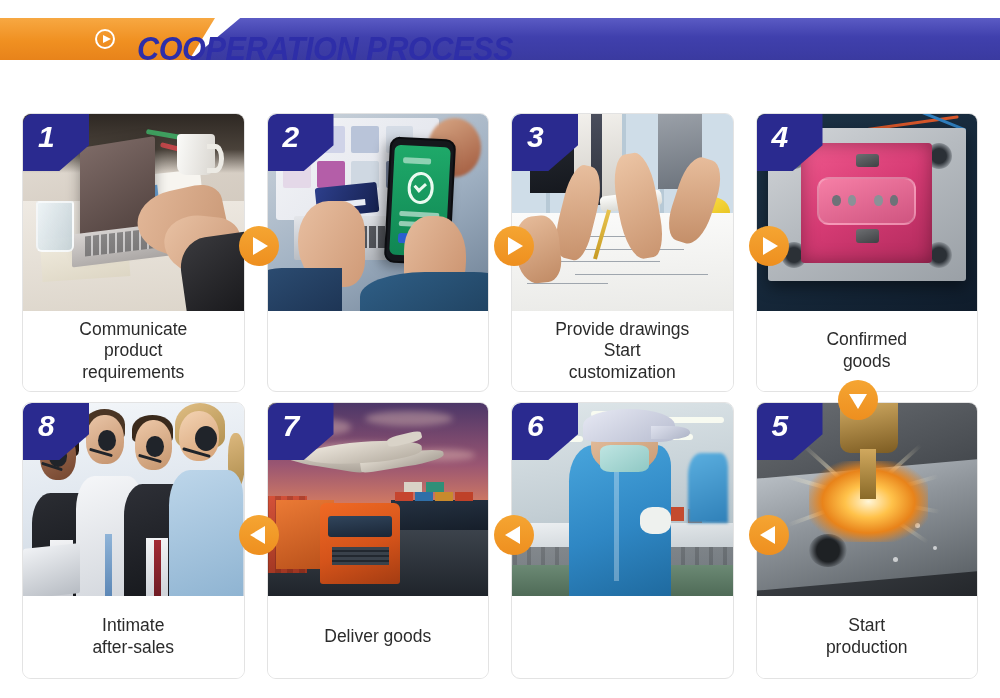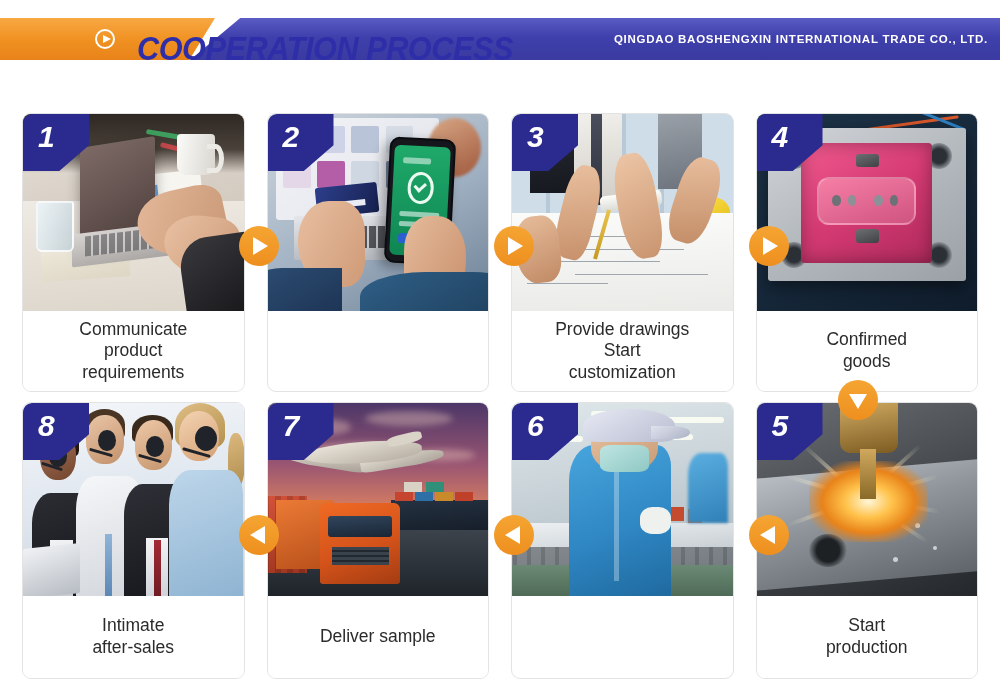--- a/index.html
+++ b/index.html
@@ -519,21 +519,20 @@
     background: linear-gradient(165deg,#f0f2f5,#b7bcc3); border-radius:2px; transform: skewY(-6deg); }
 </style>
 </head>
 <body>
 
 <div class="header">
   <div class="header-orange"></div>
   <div class="header-play"></div>
   <div class="header-blue"></div>
   <div class="header-title">COOPERATION PROCESS</div>
-  <div class="header-company">QINGDAO BAOSHENGXIN INTERNATIONAL TRADE CO., LTD.</div>
 </div>
 
 <div class="grid">
 
   <div class="row row-top">
 
     <div class="card">
       <div class="card-media">
         <div class="scene s1">
           <div class="dark-top"></div>
@@ -750,21 +749,21 @@
           <div class="trailer"></div>
           <div class="truck">
               <div class="wind"></div>
               <div class="grill"></div>
             </div>
         </div>
         <div class="badge">
           <span class="badge-num">7</span>
         </div>
       </div>
-      <div class="card-label">Deliver sample</div>
+      <div class="card-label">Deliver goods</div>
     </div>
 
     <div class="card">
       <div class="card-media">
         <div class="scene s6">
           <div class="lights">
               <i></i>
               <i></i>
               <i></i>
               <i></i>

